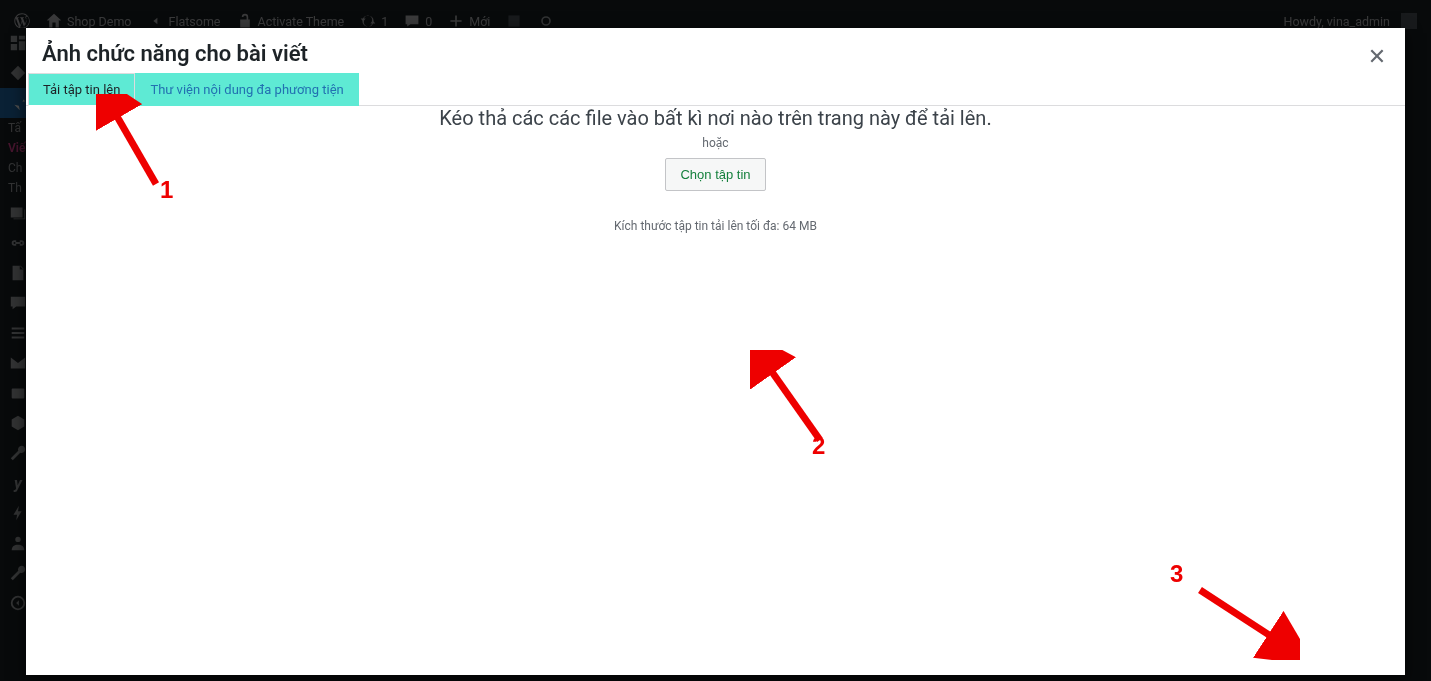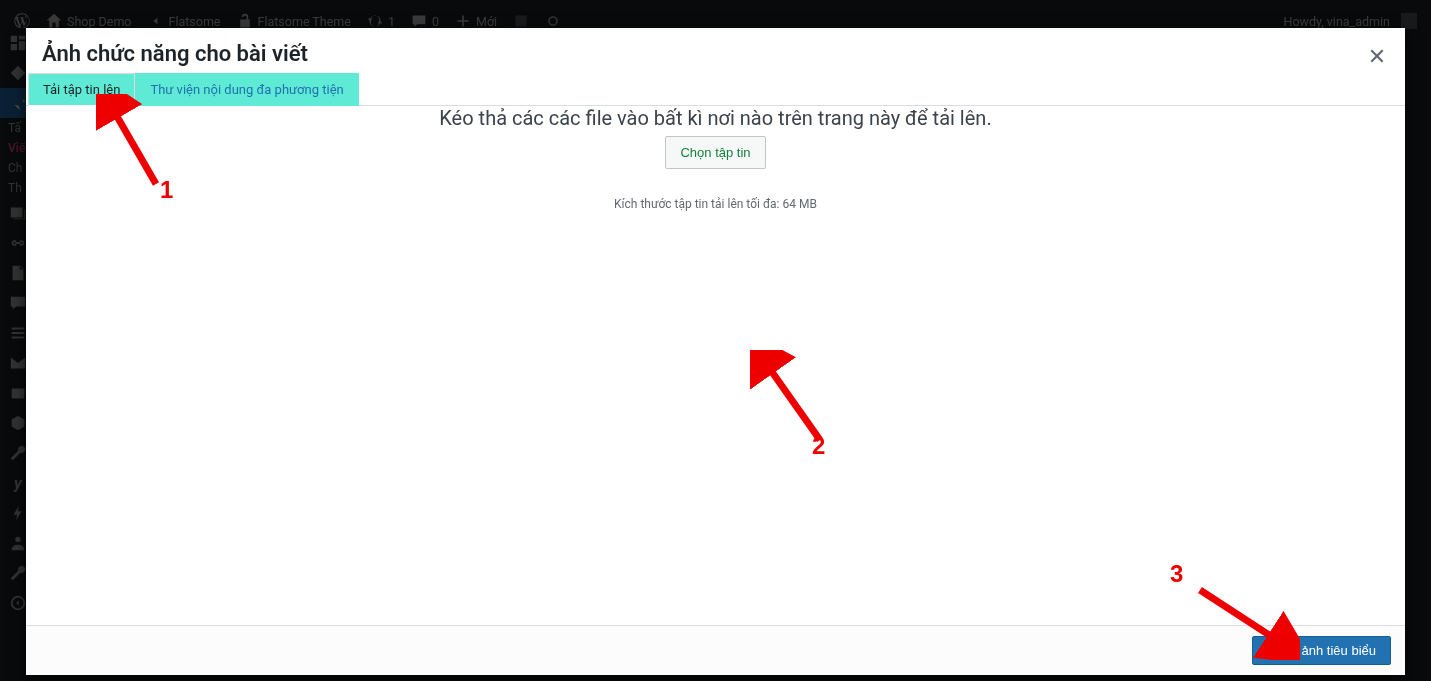--- a/index.html
+++ b/index.html
@@ -56,21 +56,21 @@
   <div class="item">
       <svg viewBox="0 0 20 20">
         <path d="M13 14l-5-4 5-4v8z"></path>
       </svg>
       <span>Flatsome</span>
     </div>
   <div class="item">
       <svg viewBox="0 0 20 20">
         <path d="M14 8V5a4 4 0 00-8 0h2a2 2 0 014 0v3H4v10h12V8h-2z"></path>
       </svg>
-      <span>Flatsome Theme</span>
+      <span>Activate Theme</span>
     </div>
   <div class="item">
       <svg viewBox="0 0 20 20">
         <path d="M10 3a7 7 0 00-6.3 4H1l3 4 3-4H4.9A5 5 0 0115 10h2a7 7 0 00-7-7zm6 6l-3 4h2.1A5 5 0 015 10H3a7 7 0 0013.3 3H19l-3-4z"></path>
       </svg>
       <span>1</span>
     </div>
   <div class="item">
       <svg viewBox="0 0 20 20">
         <path d="M2 3h16v11H8l-4 3v-3H2z"></path>
@@ -202,26 +202,24 @@
         <span>✕</span>
       </div>
   </div>
   <div class="modal-tabs">
     <div class="tab active">Tải tập tin lên</div>
     <div class="tab">Thư viện nội dung đa phương tiện</div>
   </div>
   <div class="modal-body">
     <div class="drop">
       <h2>Kéo thả các các file vào bất kì nơi nào trên trang này để tải lên.</h2>
+      <div class="or">hoặc</div>
       <button class="pick">Chọn tập tin</button>
       <div class="hint">Kích thước tập tin tải lên tối đa: 64 MB</div>
     </div>
-  </div>
-  <div class="modal-footer">
-    <button>Chọn ảnh tiêu biểu</button>
   </div>
 </div>
 
 <svg class="anno" style="left:96px;top:94px" width="80" height="100">
   <defs>
       <marker id="ah1" markerWidth="8" markerHeight="8" refX="2" refY="4" orient="auto">
         <path d="M0 0L8 4L0 8z" fill="#e00"></path>
       </marker>
     </defs>
   <line x1="60" y1="90" x2="15" y2="12" stroke="#e00" stroke-width="7" marker-end="url(#ah1)"></line>

